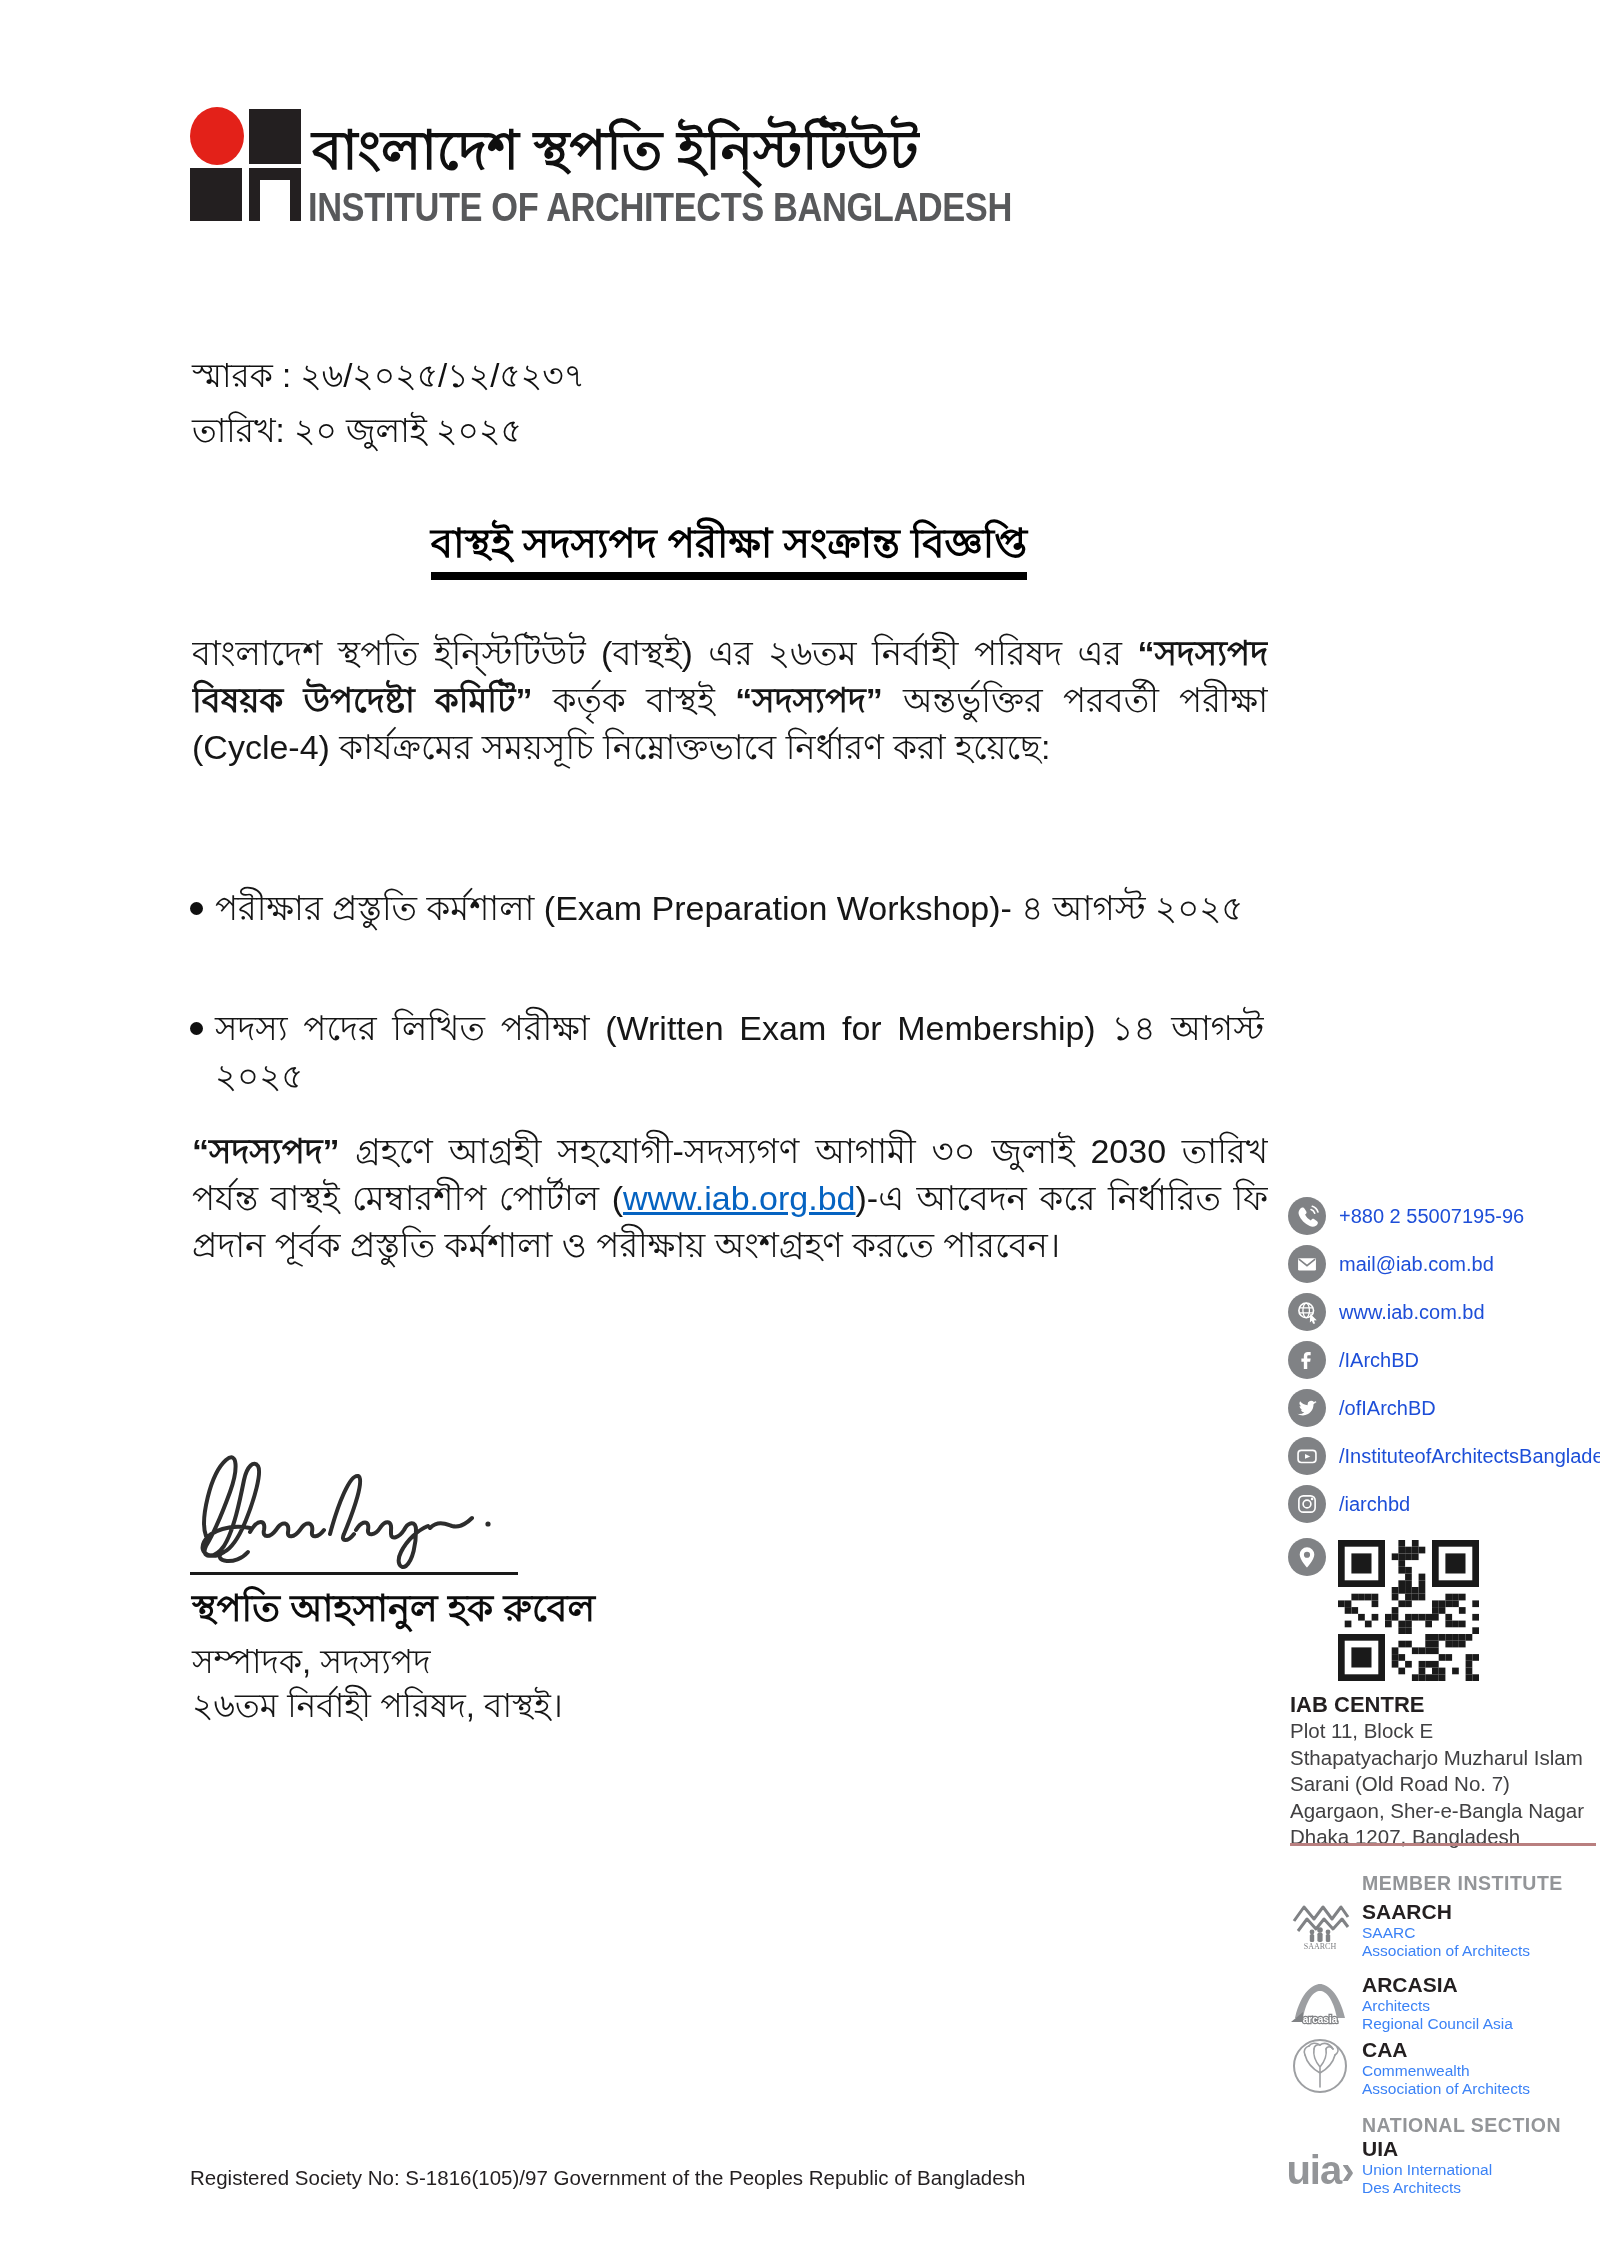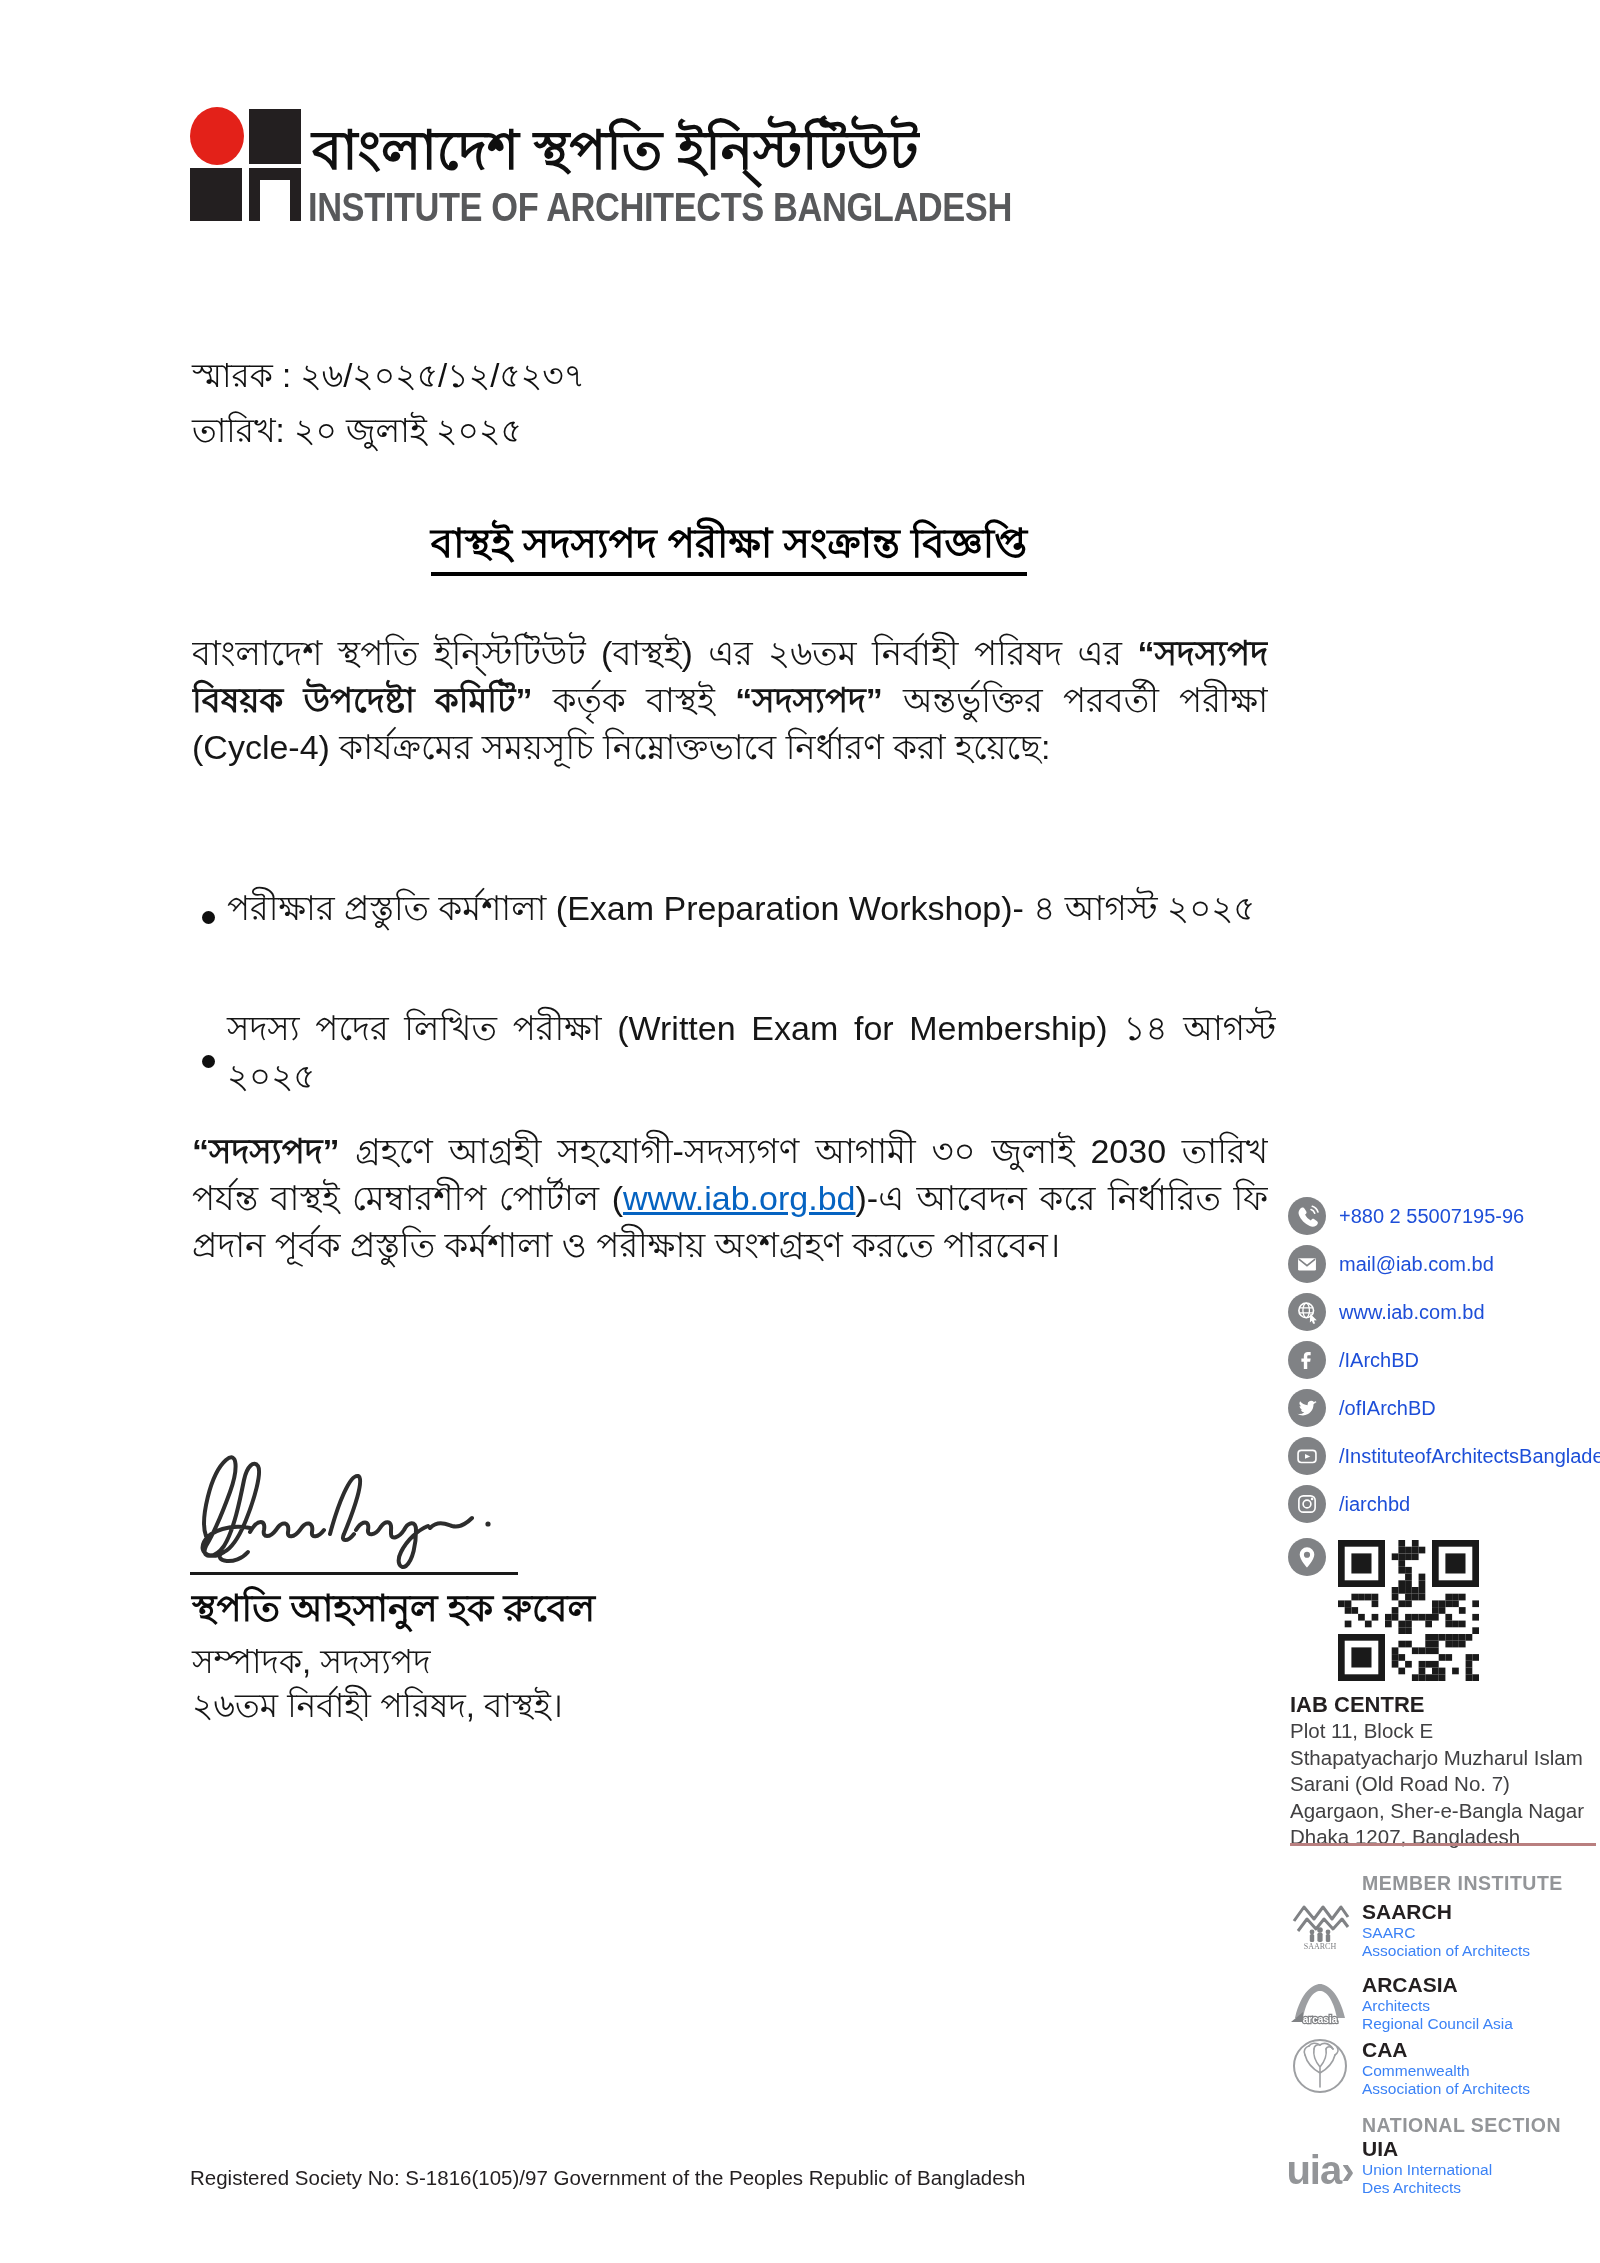--- a/index.html
+++ b/index.html
@@ -16,31 +16,31 @@
   .org-bn{position:absolute;left:312px;top:100px;font-size:54px;font-weight:600;color:#0f0f0f;white-space:nowrap;line-height:100px;}
   .org-en{position:absolute;left:308px;top:180px;font-size:41px;font-weight:bold;color:#58595b;
           transform:scaleX(.84);transform-origin:left top;letter-spacing:-.5px;white-space:nowrap;line-height:55px;}
 
   
   .memo{position:absolute;left:192px;top:348px;font-size:33px;line-height:55px;color:#111;}
 
   
   .title-wrap{position:absolute;left:190px;top:516px;width:1078px;text-align:center;}
   .title-text{display:inline-block;font-size:40px;font-weight:bold;color:#000;
-              padding-bottom:2px;border-bottom:4px solid #000000;line-height:54px;}
+              padding-bottom:2px;border-bottom:8px solid #000000;line-height:54px;}
 
   
   .para{position:absolute;left:192px;width:1076px;font-size:34px;line-height:47px;
         text-align:justify;color:#161616;max-height:200px;overflow:hidden;}
   .para .b{font-weight:bold;}
   .para .link{color:#0563c1;text-decoration:underline;cursor:pointer;}
   #para1{top:630px;}
   #para2{top:1128px;}
 
-  .bullet-item{position:absolute;left:200px;width:1076px;display:flex;max-height:110px;overflow:hidden;align-items:center;}
+  .bullet-item{position:absolute;left:188px;width:1076px;display:flex;max-height:110px;overflow:hidden;}
   #bullet1{top:884px;}
   #bullet2{top:1004px;}
   .bullet-dot{flex:0 0 13px;width:13px;height:13px;border-radius:50%;background:#0f0f0f;margin:18px 0 0 2px;}
   .bullet-text{margin-left:12px;font-size:34px;line-height:48px;text-align:justify;color:#161616;}
 
   
   .sig-svg{position:absolute;left:192px;top:1440px;}
   .sig-line{position:absolute;left:190px;top:1572px;width:328px;height:3px;background:#1a1a1a;}
   .sig-name{position:absolute;left:192px;top:1586px;font-size:37px;font-weight:bold;color:#0c0c0c;line-height:46px;}
   .sig-role{position:absolute;left:192px;top:1640px;font-size:33px;color:#161616;line-height:44px;}

